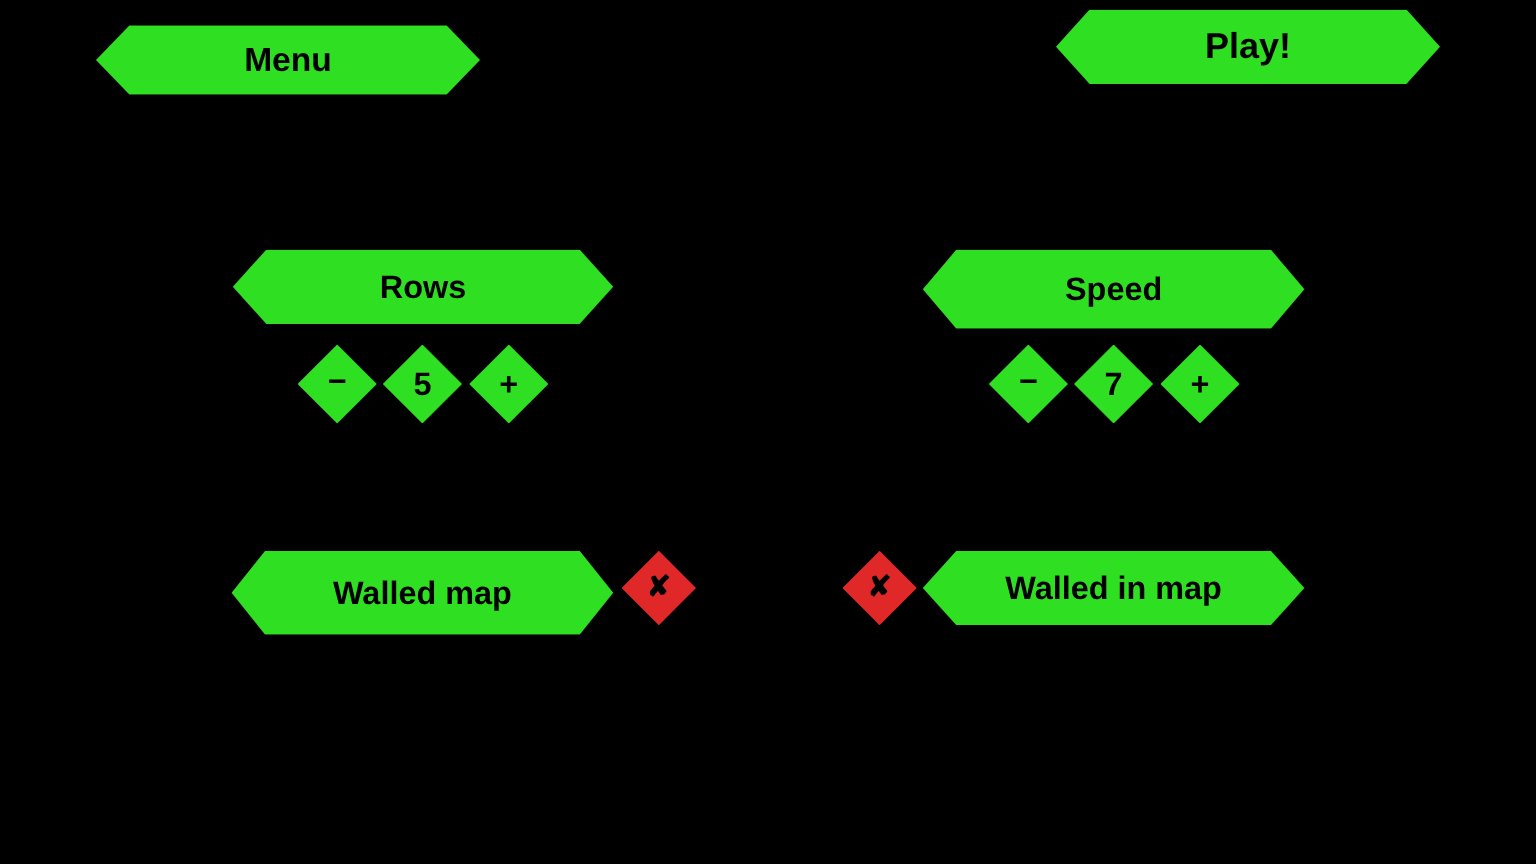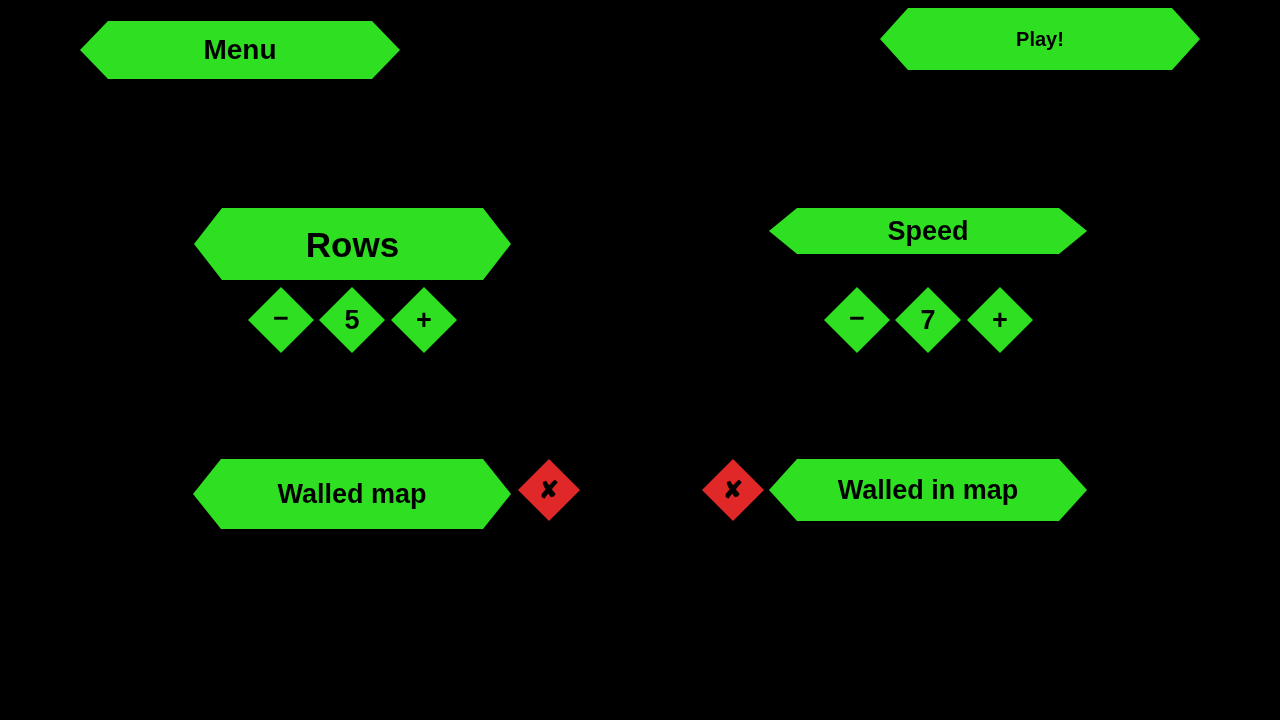--- a/index.html
+++ b/index.html
@@ -53,24 +53,24 @@
     color: #000000;
     font-weight: bold;
     line-height: 1;
     user-select: none;
     box-sizing: border-box;
   }
   .diamond.red { background: #E02828; }
 
   
   .hex-menu   { left: 80px;  top: 8px;   width: 320px; height: 58px; font-size: 28px; margin-top: 13px; }
-  .hex-play   { left: 880px; top: 8px;   width: 320px; height: 62px; font-size: 20px; }
+  .hex-play   { left: 880px; top: 8px;   width: 320px; height: 62px; font-size: 30px; }
 
-  .hex-rows   { left: 194px; top: 208px; width: 317px; height: 72px; font-size: 35px; }
-  .hex-speed  { left: 769px; top: 208px; width: 318px; height: 46px; font-size: 27px; }
+  .hex-rows   { left: 194px; top: 208px; width: 317px; height: 62px; font-size: 27px; }
+  .hex-speed  { left: 769px; top: 208px; width: 318px; height: 66px; font-size: 27px; }
 
   .hex-walled { left: 193px; top: 459px; width: 318px; height: 70px; font-size: 27px; }
   .hex-holes  { left: 769px; top: 459px; width: 318px; height: 62px; font-size: 27px; }
 
   .stepper-minus-rows { left: 248px; top: 287px; width: 66px; height: 66px; font-size: 27px; }
   .stepper-value-rows { left: 319px; top: 287px; width: 66px; height: 66px; font-size: 27px; }
   .stepper-plus-rows  { left: 391px; top: 287px; width: 66px; height: 66px; font-size: 27px; }
 
   .stepper-minus-speed { left: 824px; top: 287px; width: 66px; height: 66px; font-size: 27px; }
   .stepper-value-speed { left: 895px; top: 287px; width: 66px; height: 66px; font-size: 27px; }

